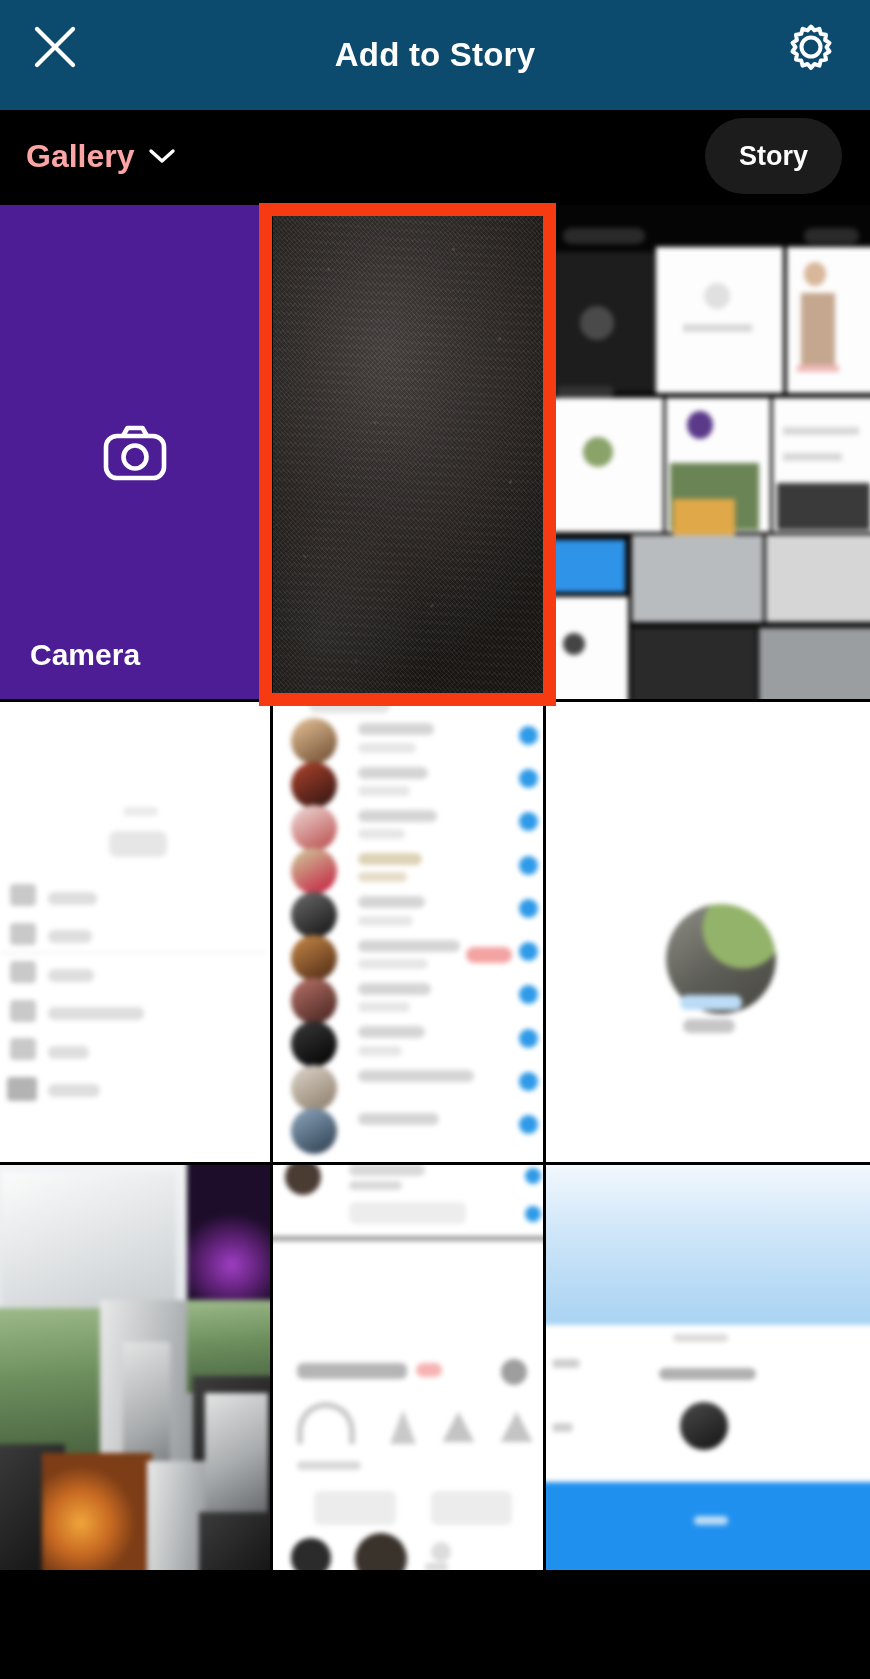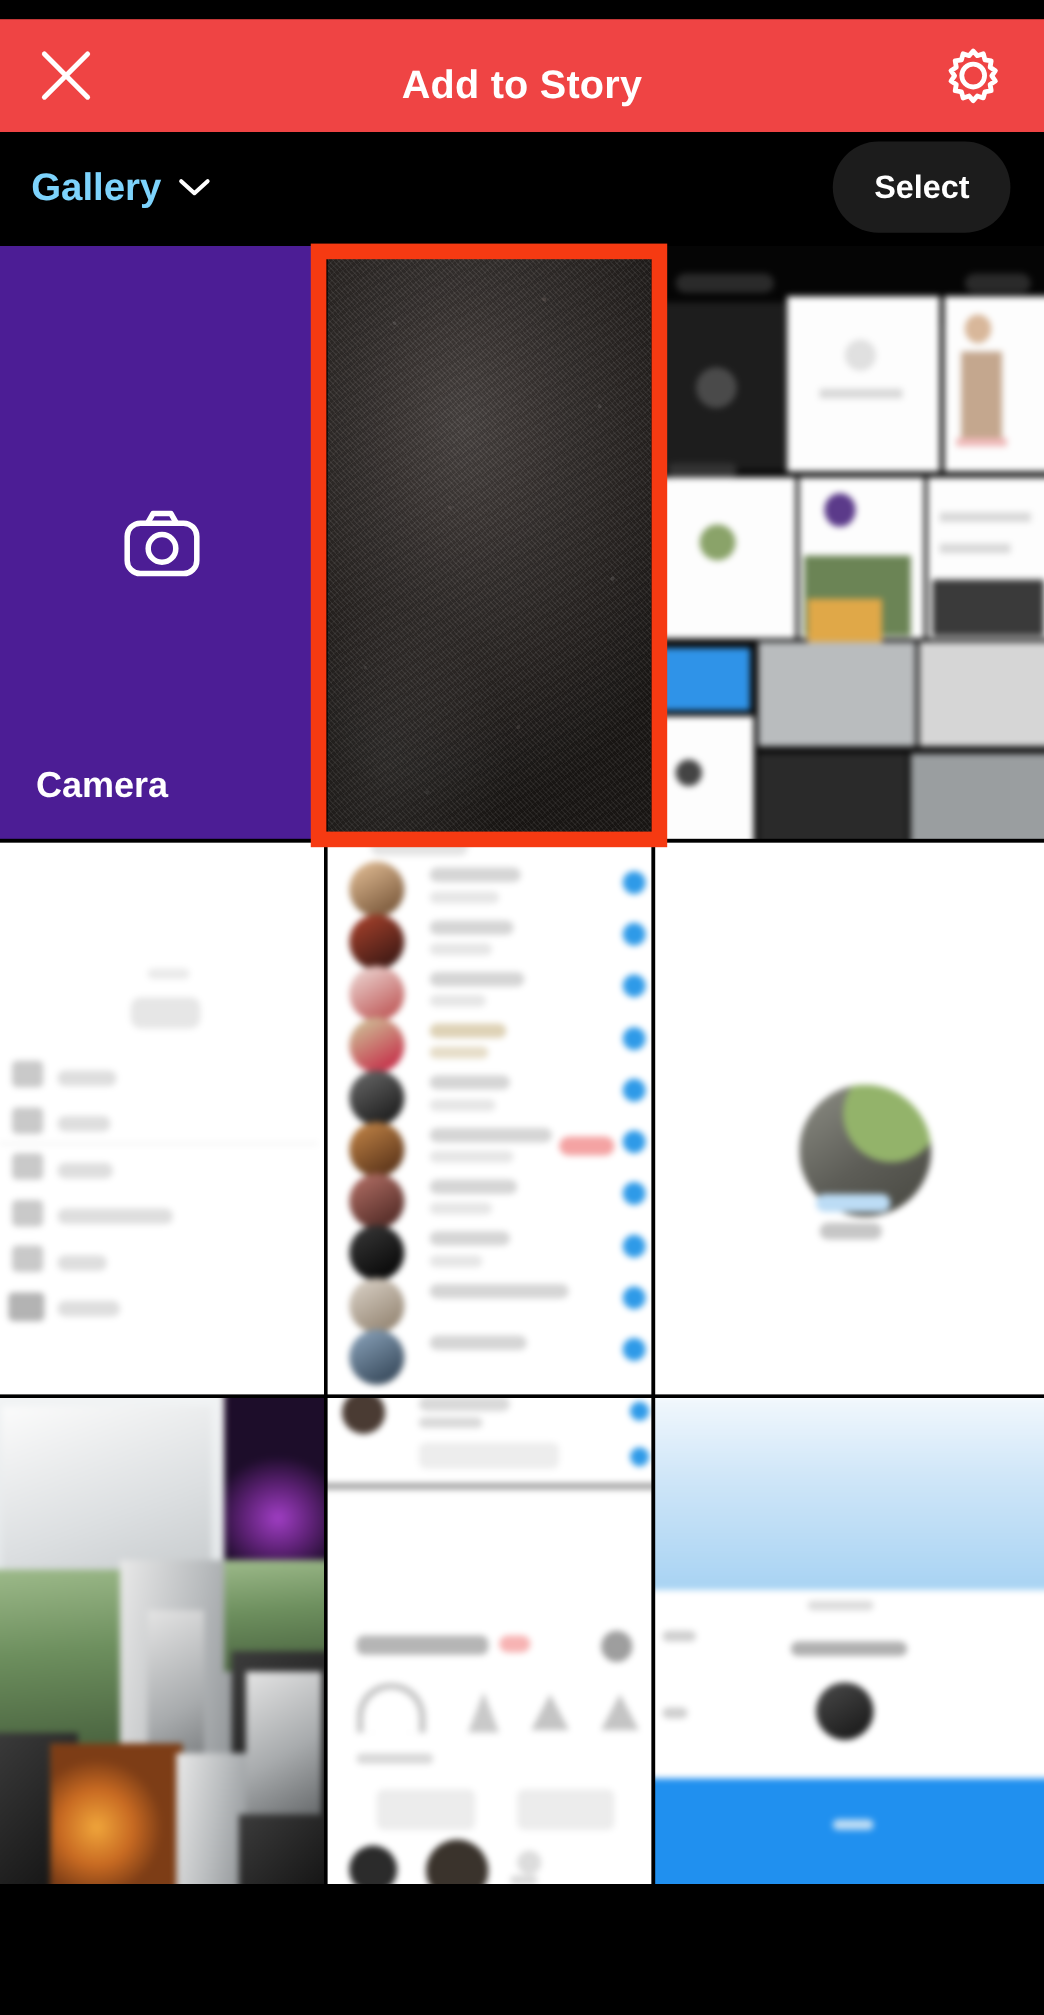--- a/index.html
+++ b/index.html
@@ -5,22 +5,22 @@
   * { margin:0; padding:0; box-sizing:border-box; }
   html,body { background:#000; }
   body {
     width:870px; height:1679px;
     font-family:"Liberation Sans", sans-serif;
     overflow:hidden; position:relative;
   }
 
   
   .topbar{
-    position:absolute; left:0; top:16px; width:870px; height:110px;
-    background:#ef4444; display:flex; align-items:center;
+    position:absolute; left:0; top:0; width:870px; height:110px;
+    background:#0c4a6e; display:flex; align-items:center;
   }
   .close-btn{
     position:absolute; left:26px; top:18px; width:58px; height:58px;
     display:flex; align-items:center; justify-content:center; cursor:pointer;
   }
   .app-title{
     position:absolute; left:0; top:0; width:870px; height:110px;
     display:flex; align-items:center; justify-content:center;
     color:#fff; font-size:33px; font-weight:bold; letter-spacing:.2px;
   }
@@ -31,21 +31,21 @@
 
   
   .subbar{
     position:absolute; left:0; top:110px; width:870px; height:95px;
     background:#000;
   }
   .gallery-drop{
     position:absolute; left:26px; top:16px; height:60px;
     display:flex; align-items:center; gap:12px; cursor:pointer;
   }
-  .gallery-label{ color:#7dd3fc; font-size:32px; font-weight:bold; }
+  .gallery-label{ color:#fca5a5; font-size:32px; font-weight:bold; }
   .chev{ display:block; }
   .select-btn{
     position:absolute; right:28px; top:8px;
     background:#1c1c1c; color:#fff;
     padding:0 34px; height:76px; min-width:128px;
     border-radius:38px; border:none;
     display:flex; align-items:center; justify-content:center;
     font-size:27px; font-weight:bold; cursor:pointer;
     font-family:"Liberation Sans", sans-serif;
   }
@@ -213,21 +213,21 @@
   </div>
 </div>
 
 <div class="subbar">
   <div class="gallery-drop">
     <span class="gallery-label">Gallery</span>
     <svg class="chev" width="30" height="20" viewBox="0 0 30 20">
       <polyline points="4,5 15,15 26,5" fill="none" stroke="#fff" stroke-width="3.4" stroke-linecap="round" stroke-linejoin="round"></polyline>
     </svg>
   </div>
-  <button class="select-btn">Select</button>
+  <button class="select-btn">Story</button>
 </div>
 
 <div class="grid">
 
   <div class="tile camera-tile c0 r0">
     <div class="cam-icon-wrap">
       <svg width="64" height="56" viewBox="0 0 64 56">
         <rect x="3" y="11" width="58" height="42" rx="11" fill="none" stroke="#fff" stroke-width="4.6"></rect>
         <path d="M20 11 l4.5 -8 h15 l4.5 8" fill="none" stroke="#fff" stroke-width="4.6" stroke-linejoin="round"></path>
         <circle cx="32" cy="32" r="11.5" fill="none" stroke="#fff" stroke-width="4.6"></circle>

